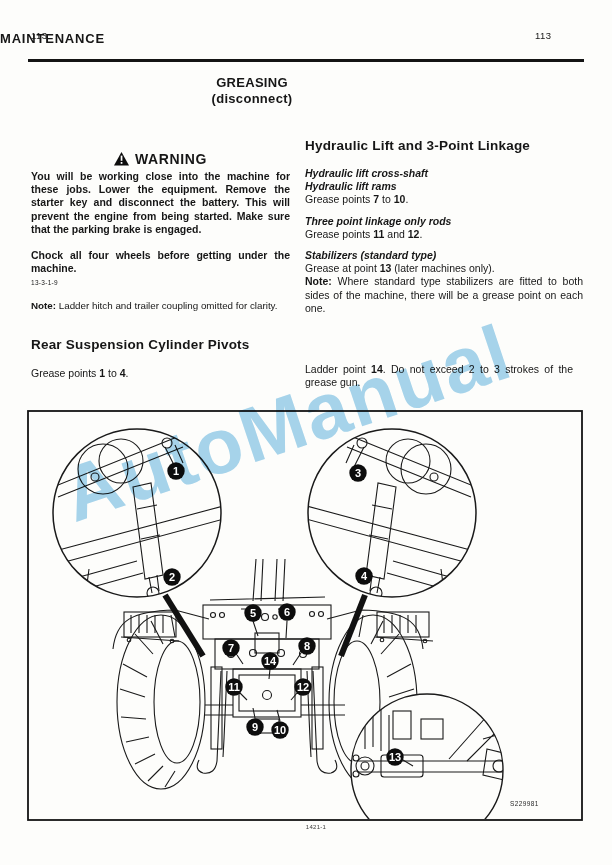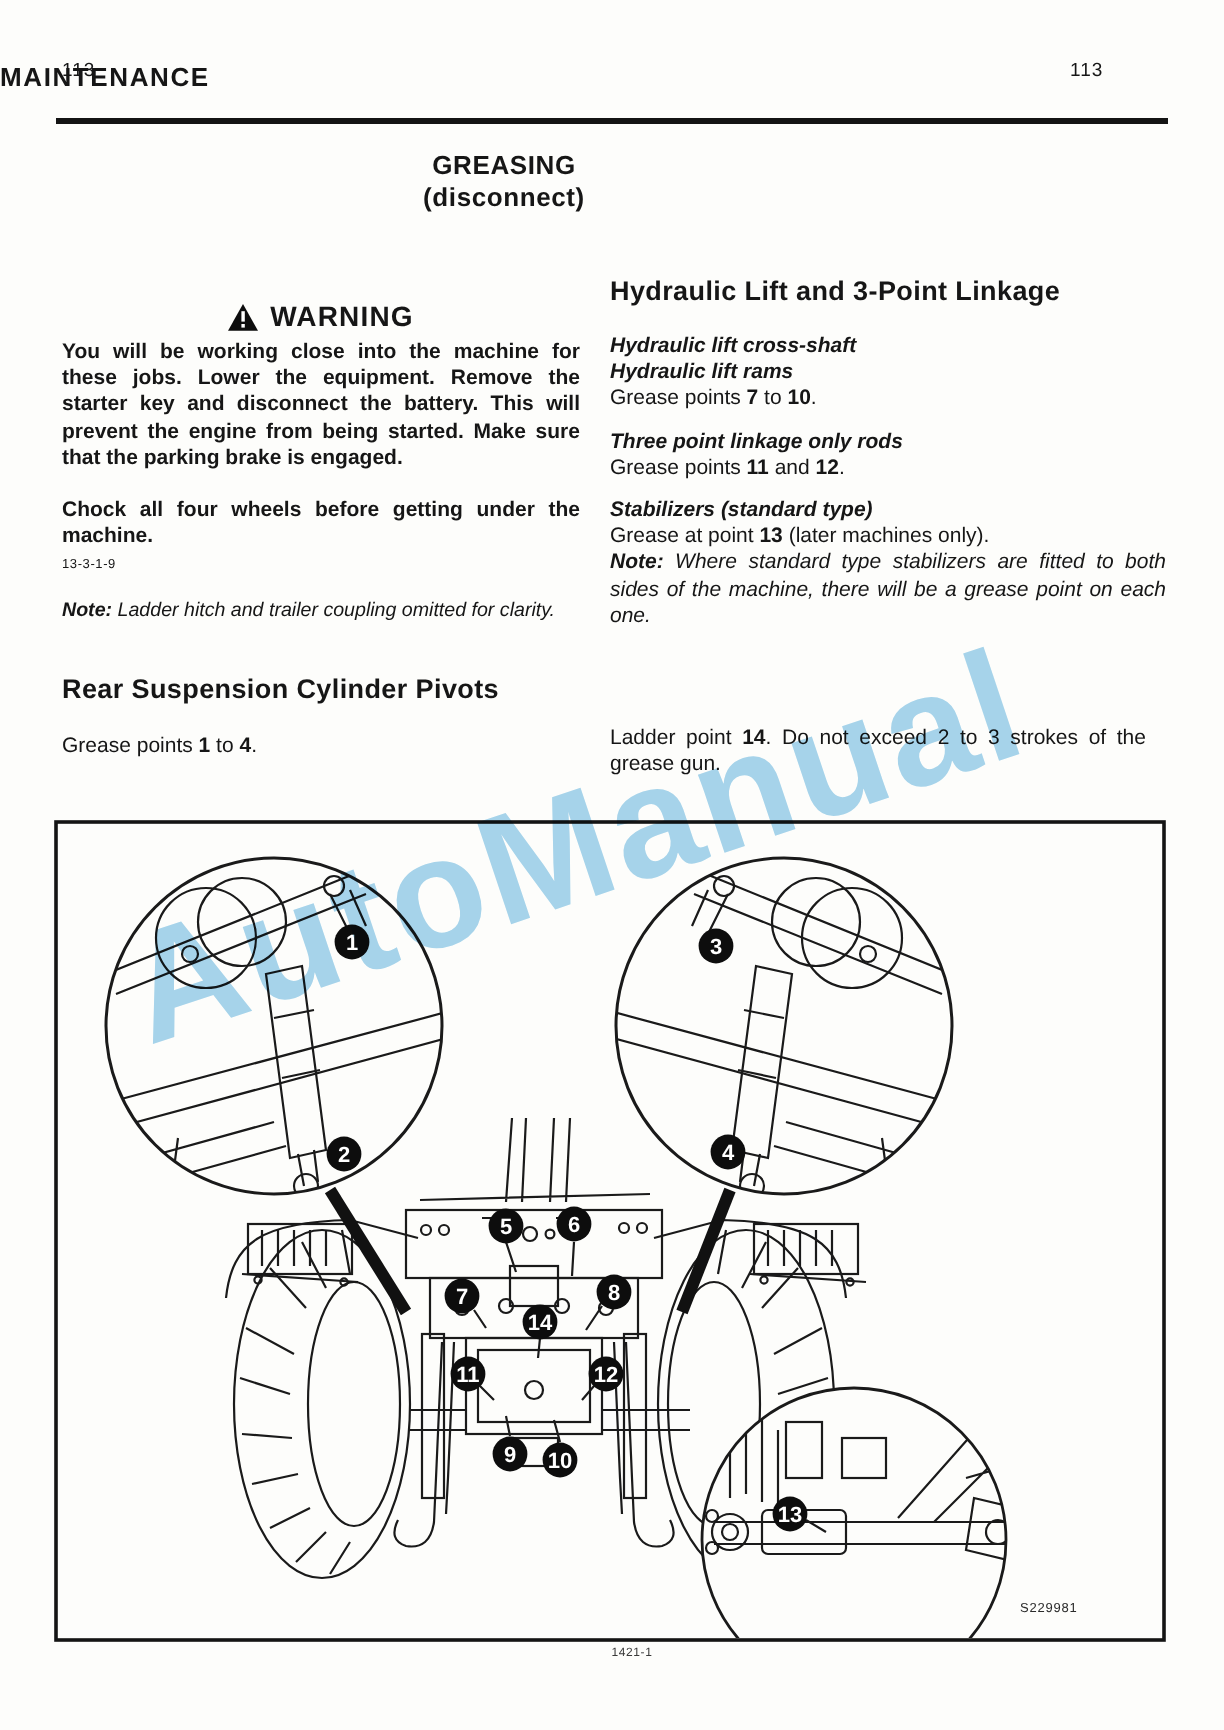--- a/index.html
+++ b/index.html
@@ -11,22 +11,22 @@
   .abs{position:absolute;}
   
   .pagenum{font-size:9.5px;letter-spacing:.5px;}
   .htitle{width:612px;text-align:left;font-size:13px;font-weight:bold;letter-spacing:.8px;}
   .hrule{left:28px;top:59px;width:556px;height:2.5px;background:#141414;}
   .stitle{width:504px;text-align:center;font-size:13px;font-weight:bold;letter-spacing:.3px;}
   
   .col{width:259px;font-size:10.5px;line-height:13.2px;text-align:justify;}
   .col p{margin:0 0 13px 0;}
   .b{font-weight:bold;}
-  .it{font-style:italic;}
-  .warnhead{display:flex;align-items:center;justify-content:center;gap:6px;
+  .it{}
+  .warnhead{display:flex;align-items:flex-end;justify-content:center;gap:6px;
     font-size:14px;font-weight:bold;letter-spacing:.6px;margin:0 0 4px 0;}
   .h2{font-size:13.5px;font-weight:bold;letter-spacing:.2px;}
   .subhead{font-weight:bold;margin-bottom:0 !important;font-style:italic;}
   .tiny{font-size:6.5px;letter-spacing:.3px;}
   
   #watermark{
     left:66px;top:458px;font-size:78px;font-weight:bold;letter-spacing:2px;
     color:#a7d5ee;transform:rotate(-18.5deg);transform-origin:0 50%;
     mix-blend-mode:multiply;pointer-events:none;white-space:nowrap;line-height:78px;
     z-index:5;

